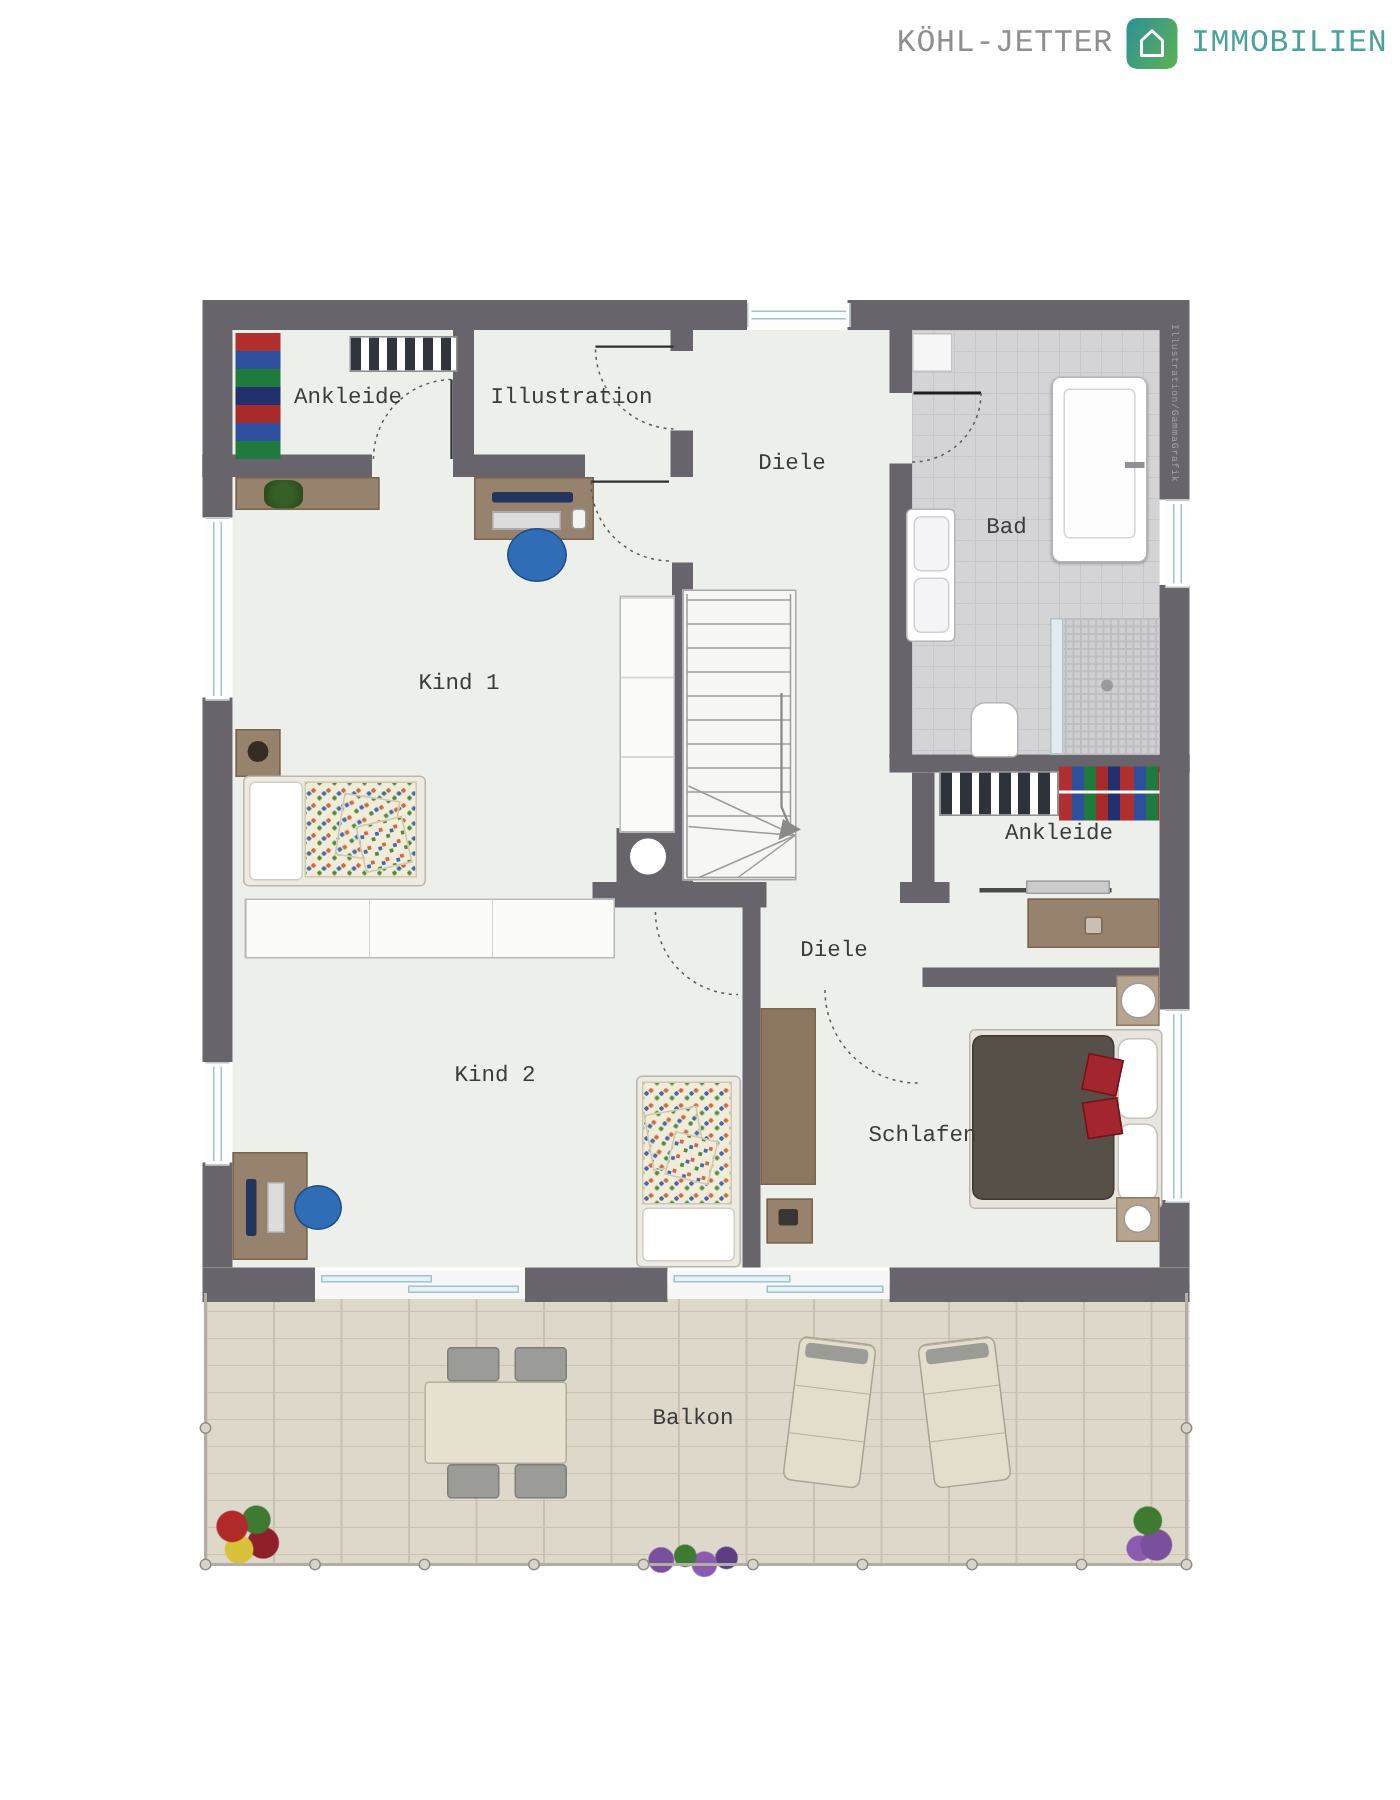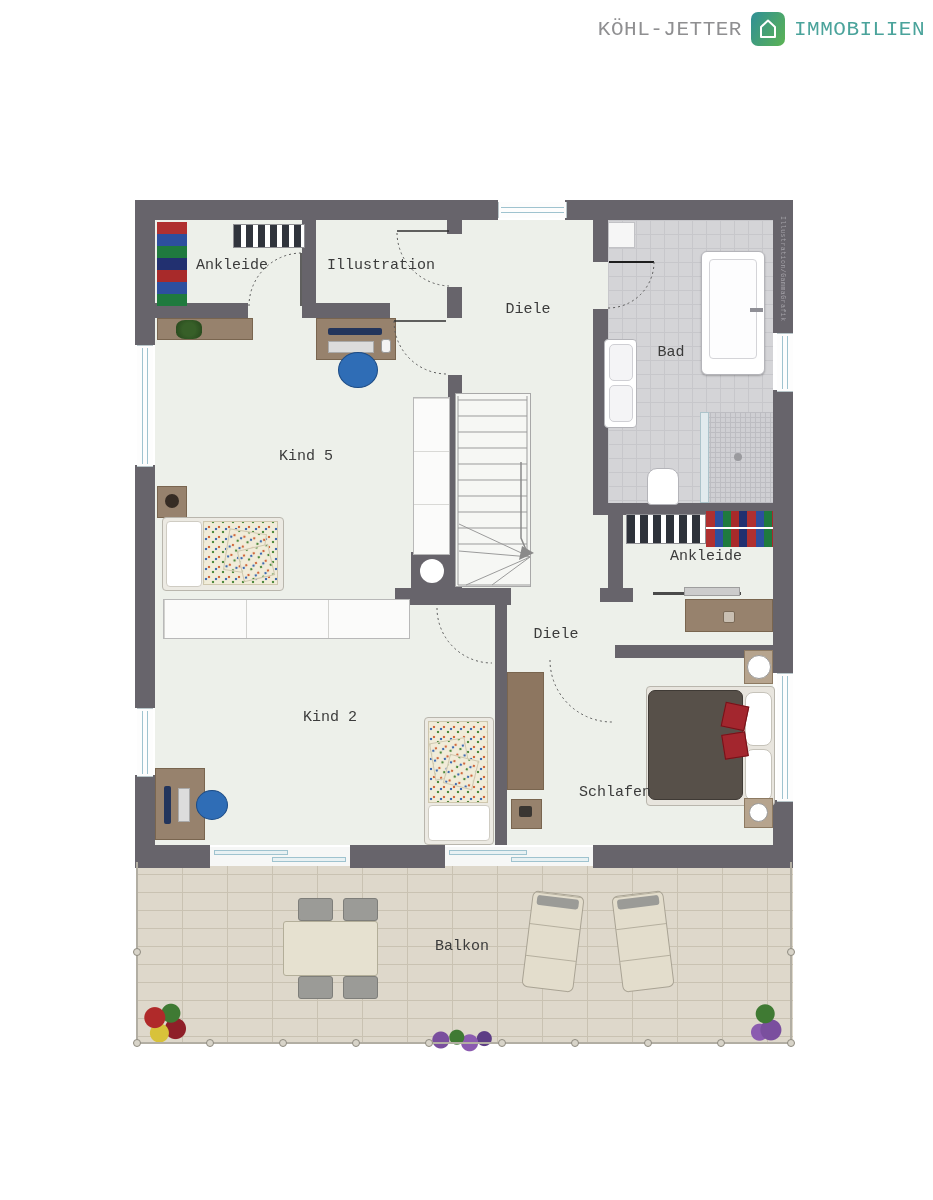--- a/index.html
+++ b/index.html
@@ -261,21 +261,21 @@
       <circle cx="791" cy="1043" r="3.5"></circle>
         <circle cx="137" cy="952" r="3.5"></circle>
         <circle cx="791" cy="952" r="3.5"></circle>
     </g>
   </svg>
 
   <span class="lbl" style="left:232px;top:265px;">Ankleide</span>
   <span class="lbl" style="left:381px;top:265px;">Illustration</span>
   <span class="lbl" style="left:528px;top:309px;">Diele</span>
   <span class="lbl" style="left:671px;top:352px;text-align:right;">Bad</span>
-  <span class="lbl" style="left:306px;top:456px;">Kind 5</span>
+  <span class="lbl" style="left:306px;top:456px;">Kind 1</span>
   <span class="lbl" style="left:706px;top:556px;">Ankleide</span>
   <span class="lbl" style="left:556px;top:634px;">Diele</span>
   <span class="lbl" style="left:330px;top:717px;text-align:center;">Kind 2</span>
-  <span class="lbl" style="left:615px;top:792px;">Schlafen</span>
+  <span class="lbl" style="left:615px;top:757px;">Schlafen</span>
   <span class="lbl" style="left:462px;top:946px;">Balkon</span>
 
   <span id="wm">Illustration/GammaGrafik</span>
 </div>
 
 </body></html>

